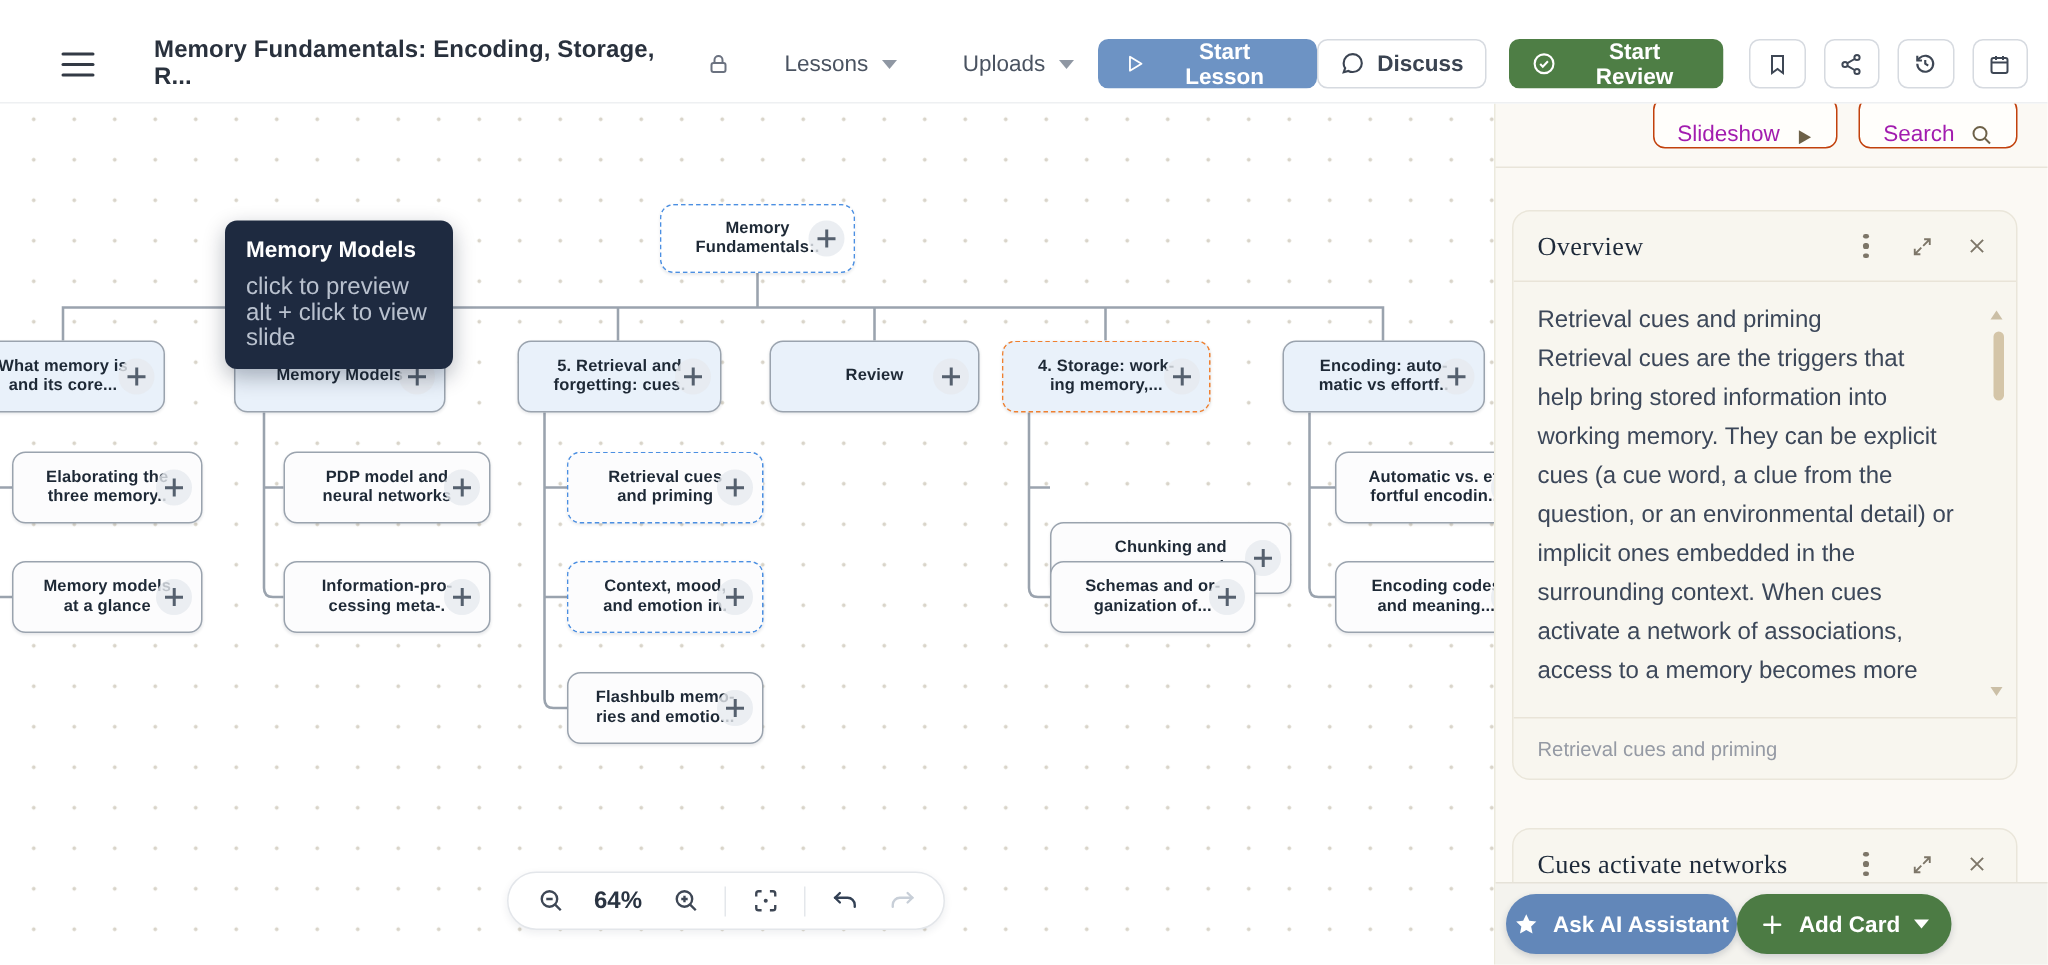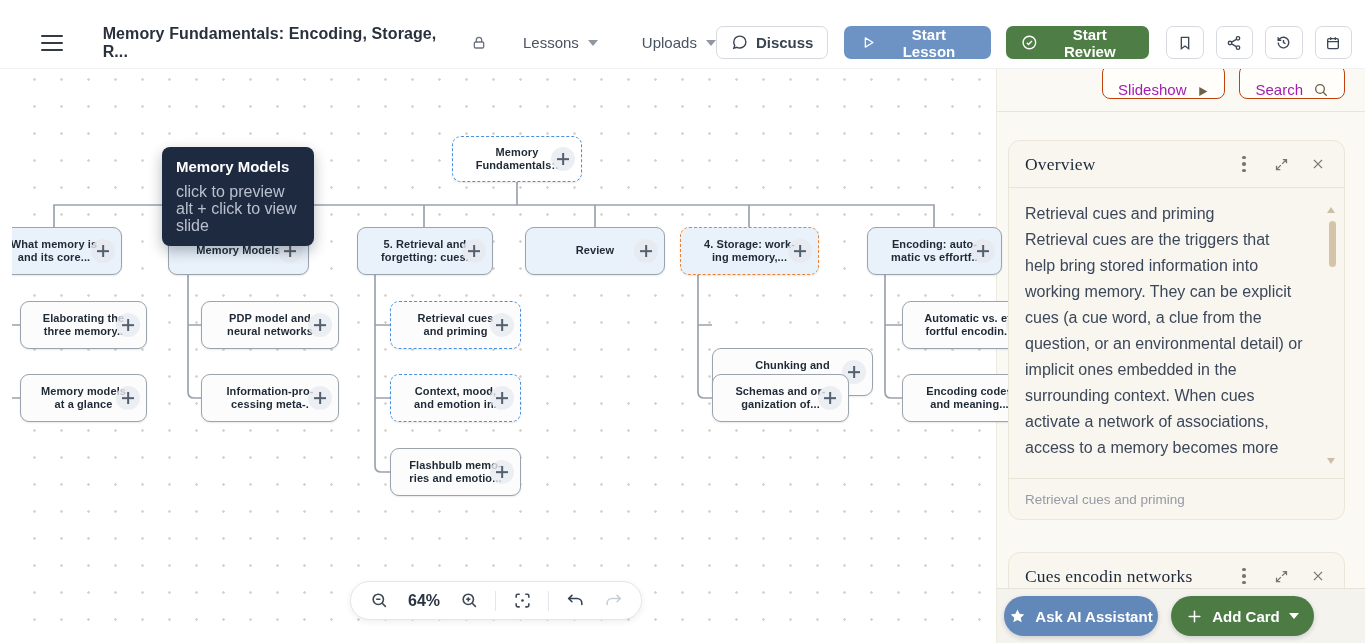--- a/index.html
+++ b/index.html
@@ -21,21 +21,21 @@
     font-size:15px; font-weight:700; border:1px solid transparent; }
   .btn-outline { background:#fff; border-color:#d6dae0; color:#3b4452; padding:0 14px; }
   .btn-blue { background:#6d93c4; color:#fff; padding:0 16px; margin-left:16px; }
   .btn-green { background:#4e7e45; color:#fff; padding:0 14px; margin-left:15px; }
   .iconbtn { width:38px; height:33px; background:#fff; border:1px solid #d6dae0; border-radius:7px;
     display:flex; align-items:center; justify-content:center; cursor:pointer; }
   .iconbtn + .iconbtn, .iconbtn:first-of-type { margin-left:12px; }
   .topbar svg { display:block; }
 
   
-  .canvas { position:absolute; left:12px; top:52px; width:996px; height:591px; overflow:hidden; background:#fff;
+  .canvas { position:absolute; left:0; top:52px; width:996px; height:591px; overflow:hidden; background:#fff;
     background-image:radial-gradient(#d9d4c9 1.1px, transparent 1.5px); background-size:27px 27px; background-position:9px 14px; }
   .edges { position:absolute; left:0; top:0; z-index:1; }
   .node { position:absolute; height:48px; background:#fcfcfd; border:1.6px solid #9aa3ae; border-radius:9px;
     display:flex; align-items:center; justify-content:center; z-index:2; box-shadow:0 1px 2px rgba(30,40,60,.10); cursor:pointer; }
   .node.bg-blue { background:#e9f1fa; }
   .node.b-dblue { border:1.8px dashed #4b8fe2; }
   .node.b-dorange { border:1.8px dashed #ef8030; }
   .nl { width:100%; text-align:center; font-size:11px; font-weight:700; color:#1e2936; line-height:13.5px; letter-spacing:.1px; }
   .nl span { display:block; }
   .plus { position:absolute; right:6px; top:50%; transform:translateY(-50%); width:24px; height:24px;
@@ -76,21 +76,21 @@
   .card-foot { position:absolute; left:0; right:0; bottom:0; height:41px; border-top:1px solid #e9e4d8;
     display:flex; align-items:center; padding:0 16px; font-size:13.5px; color:#959aa4; }
   .sc-up { position:absolute; right:9px; top:66px; width:0; height:0; border-left:4.5px solid transparent;
     border-right:4.5px solid transparent; border-bottom:6px solid #cbbfa6; }
   .sc-thumb { position:absolute; right:8px; top:80px; width:7px; height:46px; background:#d4c5a8; border-radius:4px; cursor:pointer; }
   .sc-down { position:absolute; right:9px; top:317px; width:0; height:0; border-left:4.5px solid transparent;
     border-right:4.5px solid transparent; border-top:6px solid #cbbfa6; }
   .cues-card { top:500px; height:90px; }
 
   .bottom-strip { position:absolute; left:0; right:0; top:536px; bottom:0; background:#f4f3ee; border-top:1px solid #e5e2d8; }
-  .actions { position:absolute; left:7px; top:544px; display:flex; gap:13px; z-index:5; }
+  .actions { position:absolute; left:7px; top:544px; display:flex; z-index:5; }
   .fab { display:flex; align-items:center; justify-content:center; gap:9px; height:40px; border:none; border-radius:20px;
     color:#fff; font-size:15px; font-weight:700; cursor:pointer; box-shadow:0 2px 5px rgba(30,40,60,.18); }
   .fab-blue { background:#6287b9; width:154px; }
   .fab-green { background:#4c7b44; width:143px; }
   .caret-sm { width:0; height:0; border-left:5px solid transparent; border-right:5px solid transparent; border-top:6px solid #fff; }
 </style>
 </head>
 <body>
 
 <div class="topbar">
@@ -107,31 +107,31 @@
   <div class="menu-item">
     <span>Lessons</span>
     <i class="caret"></i>
   </div>
   <div class="menu-item" style="margin-left:44px;">
     <span>Uploads</span>
     <i class="caret"></i>
   </div>
   <div class="spacer"></div>
 
+  <button class="btn btn-blue">
+    <svg width="15" height="15" viewBox="0 0 24 24" fill="none" stroke="#fff" stroke-width="2" stroke-linejoin="round">
+        <path d="M7 4.5v15l12.5-7.5z"></path>
+      </svg>
+    <span>Start Lesson</span>
+  </button>
   <button class="btn btn-outline">
     <svg width="17" height="17" viewBox="0 0 24 24" fill="none" stroke="#3b4452" stroke-width="2">
         <path d="M21 11.5a8.4 8.4 0 0 1-8.5 8.3c-1.5 0-2.9-.3-4.1-1L4 20l1.3-3.8a8.2 8.2 0 0 1-1.4-4.7A8.4 8.4 0 0 1 12.5 3 8.4 8.4 0 0 1 21 11.5z"></path>
       </svg>
     <span>Discuss</span>
-  </button>
-  <button class="btn btn-blue">
-    <svg width="15" height="15" viewBox="0 0 24 24" fill="none" stroke="#fff" stroke-width="2" stroke-linejoin="round">
-        <path d="M7 4.5v15l12.5-7.5z"></path>
-      </svg>
-    <span>Start Lesson</span>
   </button>
   <button class="btn btn-green">
     <svg width="17" height="17" viewBox="0 0 24 24" fill="none" stroke="#fff" stroke-width="2">
         <circle cx="12" cy="12" r="9"></circle>
         <path d="M8.3 12.3l2.5 2.5 4.9-5.1"></path>
       </svg>
     <span>Start Review</span>
   </button>
 
   <button class="iconbtn" style="margin-left:17px;">
@@ -394,21 +394,21 @@
     <i class="sc-up"></i>
     <div class="sc-thumb"></div>
     <i class="sc-down"></i>
     <div class="card-foot">
       <span>Retrieval cues and priming</span>
     </div>
   </div>
 
   <div class="card cues-card">
     <div class="card-head">
-      <div class="card-title">Cues encodin networks</div>
+      <div class="card-title">Cues activate networks</div>
       <button class="chbtn">
           <span class="kebab">
             <i></i>
             <i></i>
             <i></i>
           </span>
         </button>
       <button class="chbtn">
         <svg width="15" height="15" viewBox="0 0 24 24" fill="none" stroke="#7d7668" stroke-width="2">
             <path d="M14 4h6v6M20 4l-7 7M10 20H4v-6M4 20l7-7"></path>

